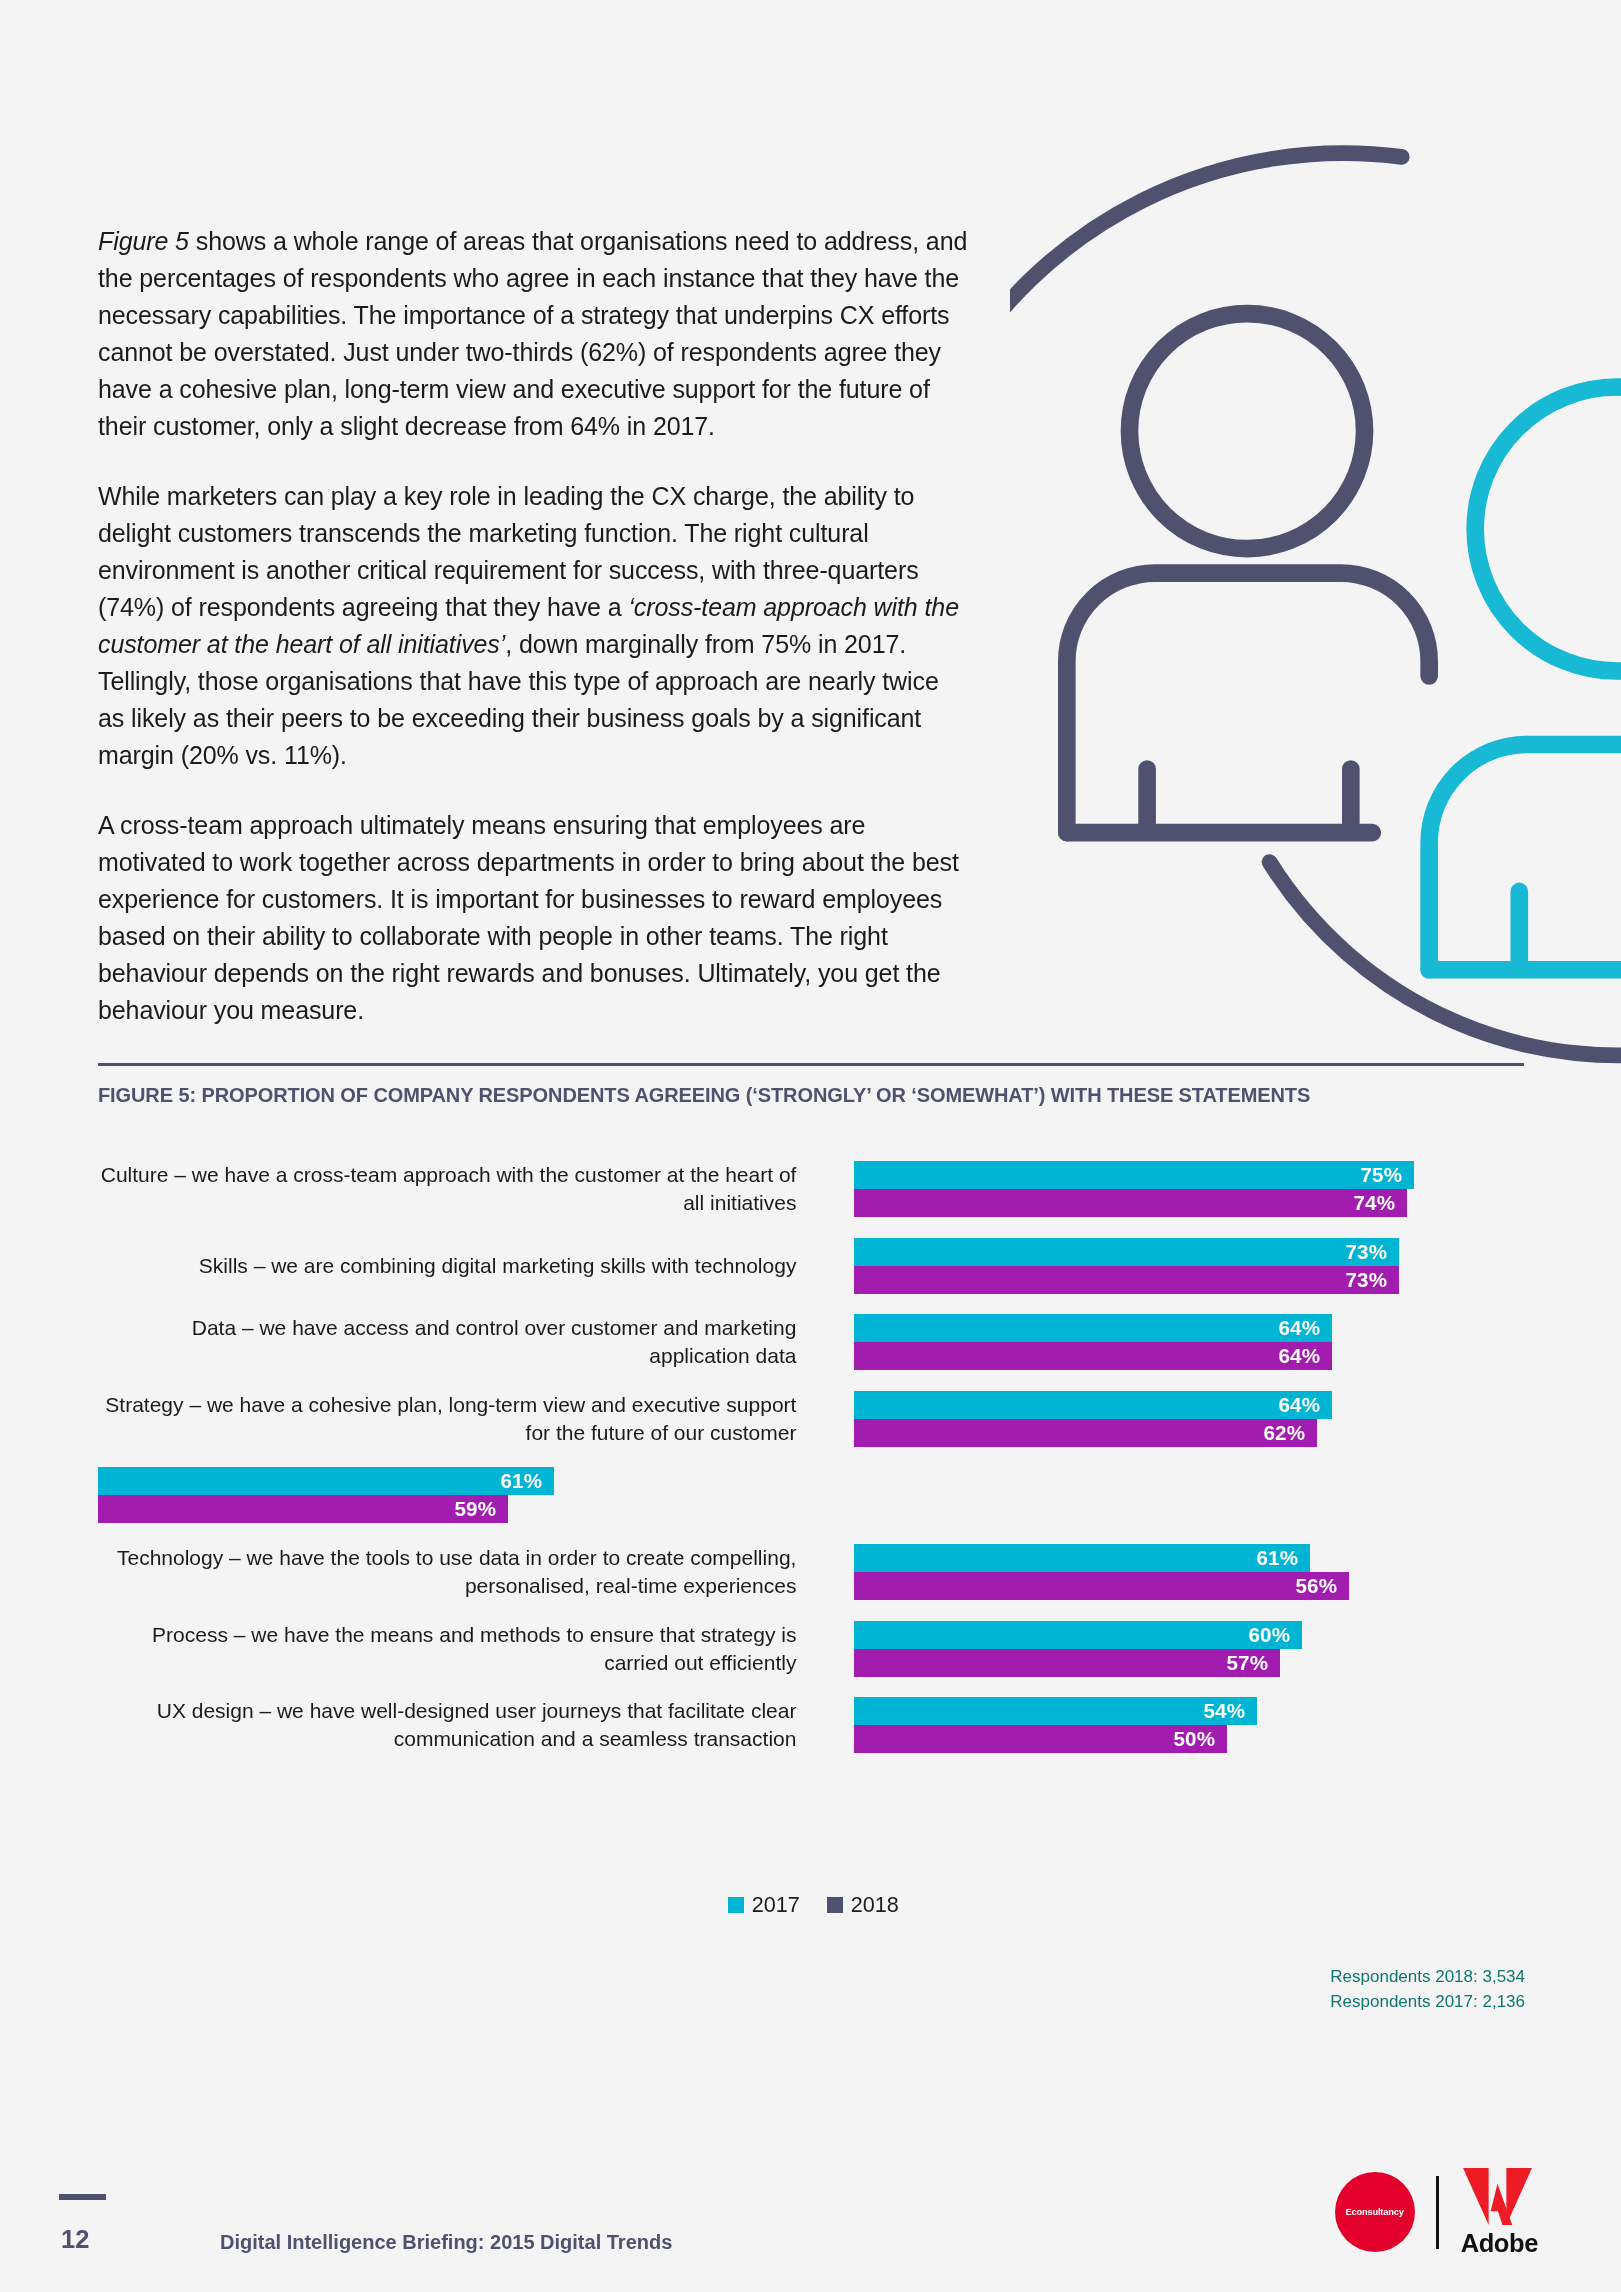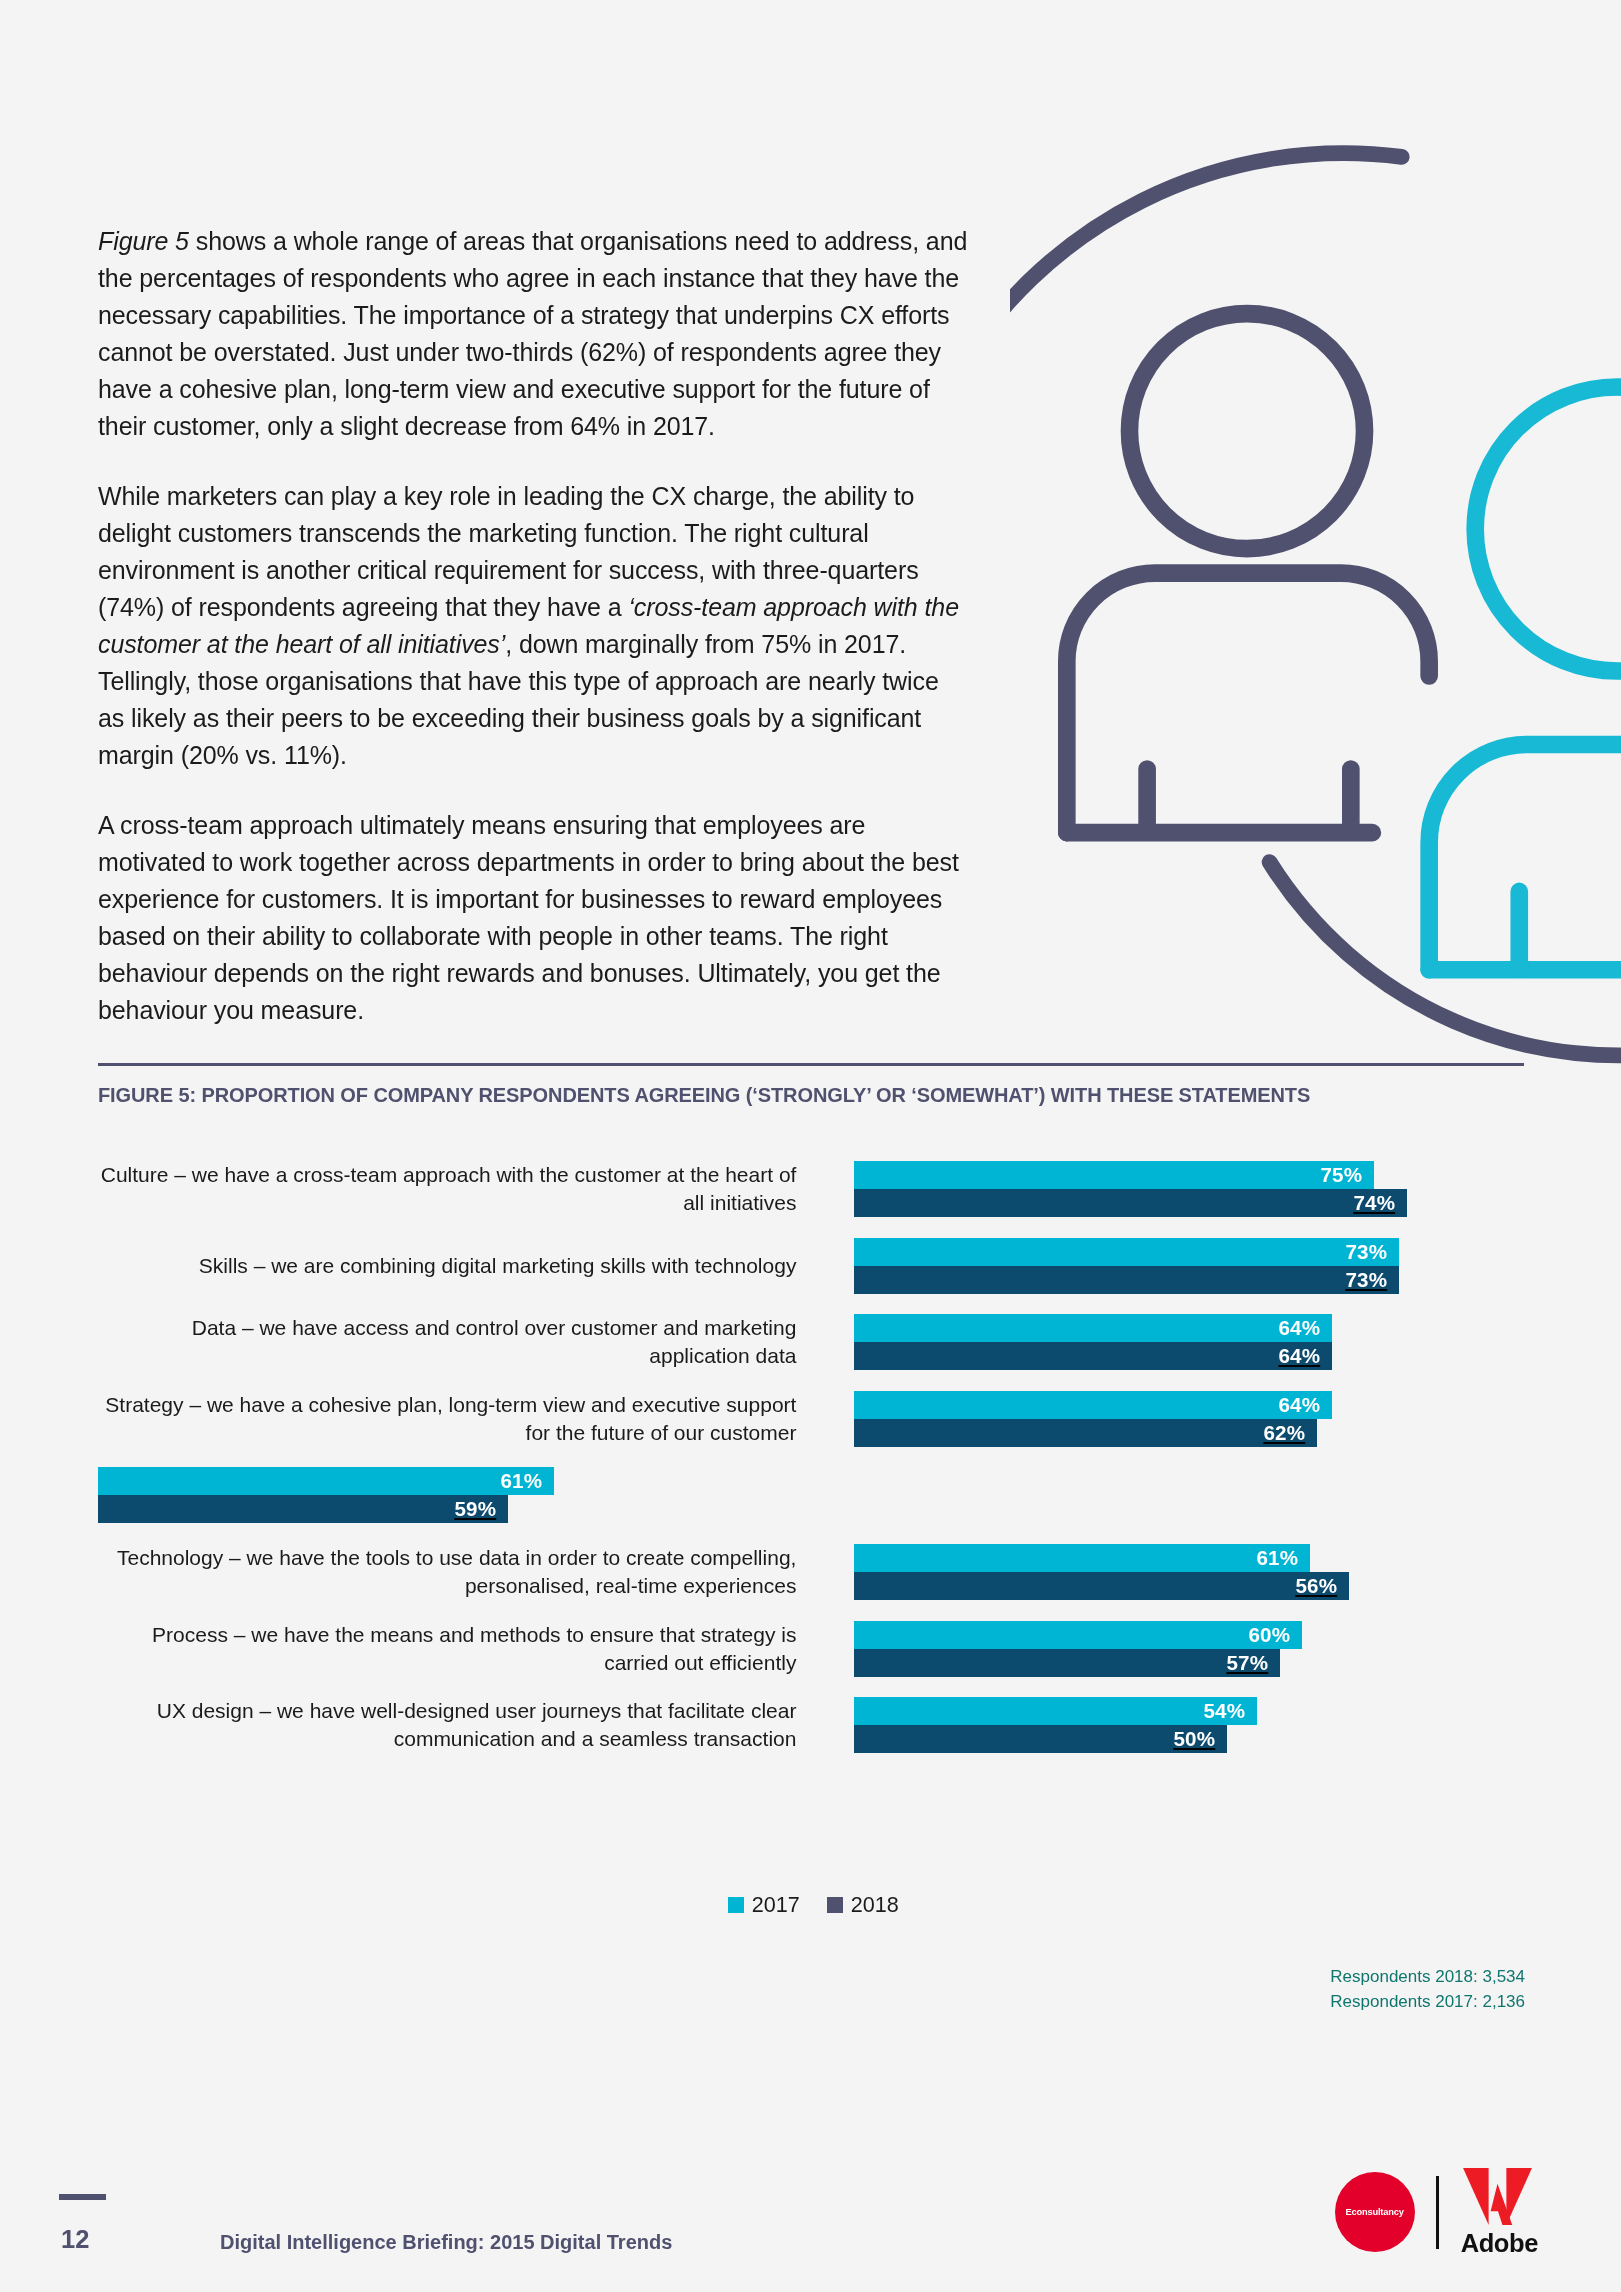--- a/index.html
+++ b/index.html
@@ -79,21 +79,21 @@
   }
   .bars { flex:1 1 auto; }
   .bar {
     height:28px;
     position:relative;
     display:flex;
     align-items:center;
     justify-content:flex-end;
   }
   .bar.y2017 { background:#00b5d4; }
-  .bar.y2018 { background:#0c4a6e;text-decoration:underline; }
+  .bar.y2018 { background:#a21caf; }
   .bar-value {
     color:#ffffff;
     font-size:20.6px;
     font-weight:bold;
     padding-right:11.8px;
     letter-spacing:0.2px;
   }
 
   
   #chart-legend {
@@ -203,21 +203,21 @@
 
 <div id="figure-block">
   <div id="figure-rule"></div>
   <div id="figure-title">FIGURE 5: PROPORTION OF COMPANY RESPONDENTS AGREEING (‘STRONGLY’ OR ‘SOMEWHAT’) WITH THESE STATEMENTS</div>
 </div>
 
 <div id="chart">
     <div class="chart-row">
       <div class="row-label">Culture – we have a cross-team approach with the customer at the heart of all initiatives</div>
       <div class="bars">
-        <div class="bar y2017" style="width: 520px;">
+        <div class="bar y2017" style="width: 560px;">
           <span class="bar-value">75%</span>
         </div>
         <div class="bar y2018" style="width: 553px;">
           <span class="bar-value">74%</span>
         </div>
       </div>
     </div>
     <div class="chart-row">
       <div class="row-label">Skills – we are combining digital marketing skills with technology</div>
       <div class="bars">

